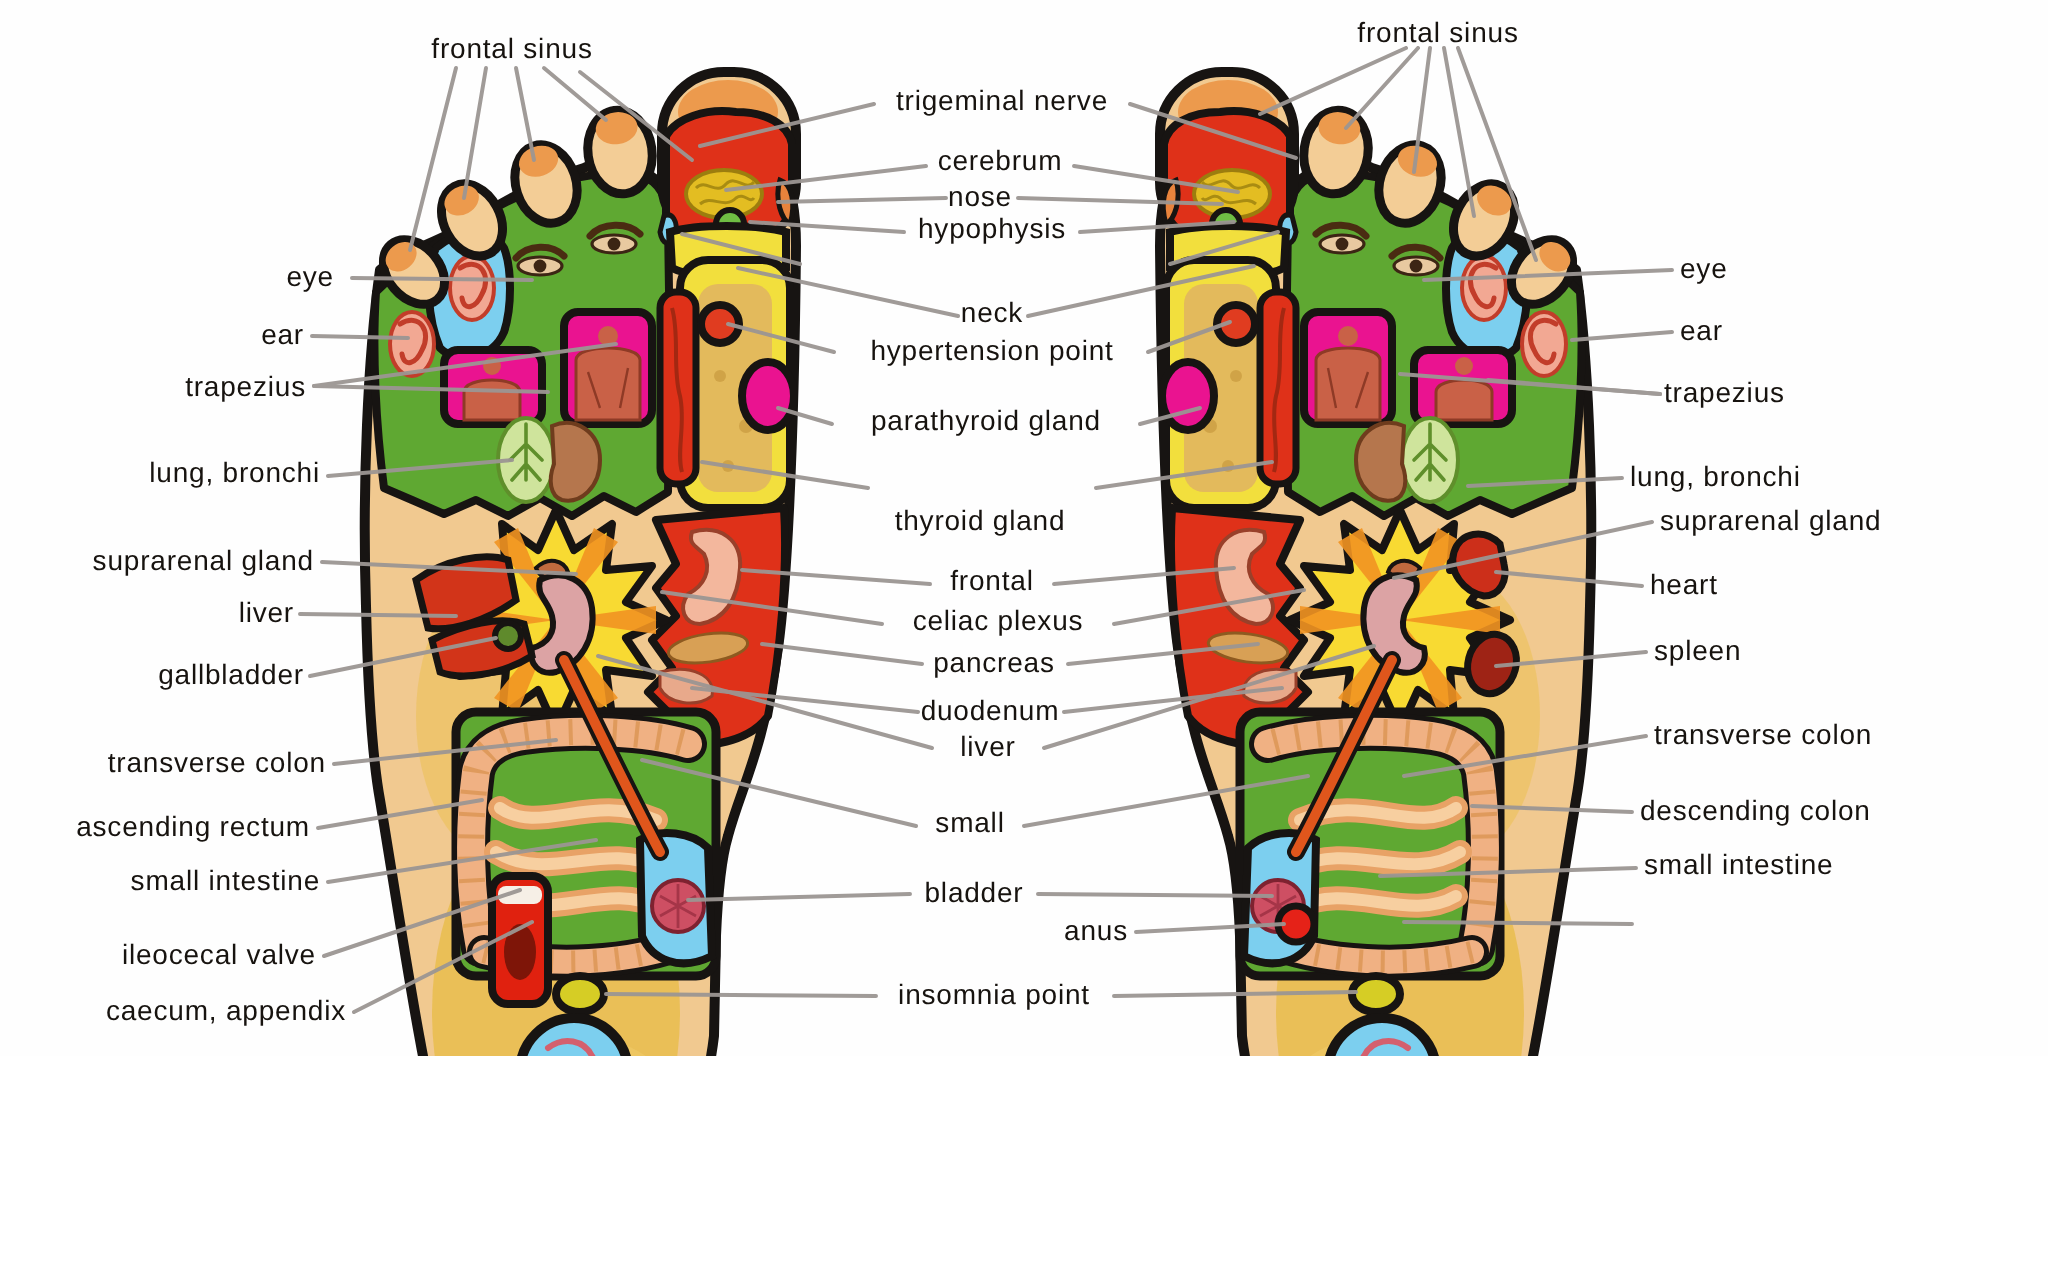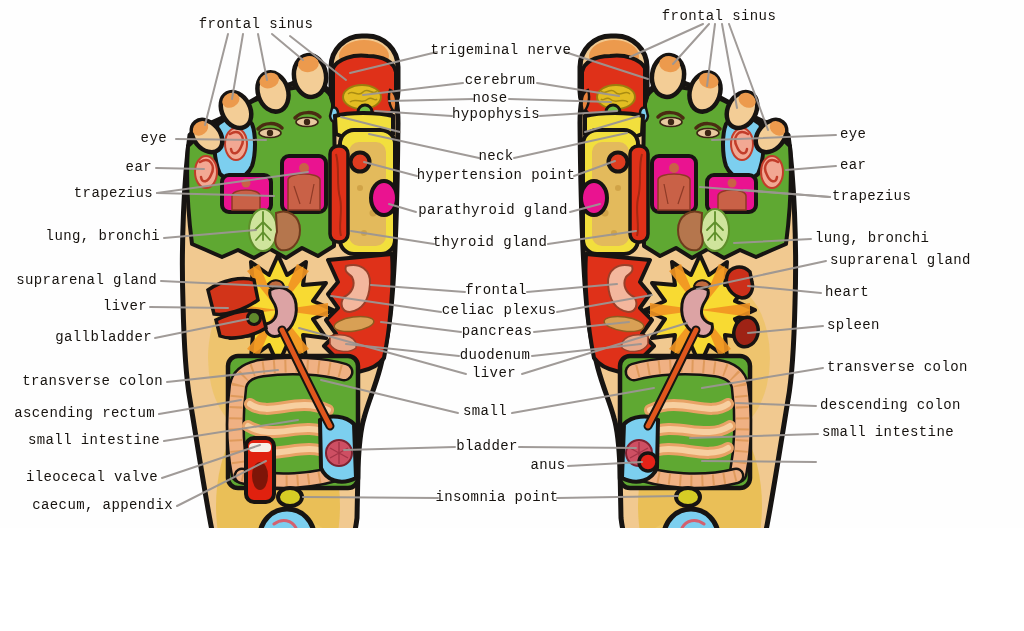--- a/index.html
+++ b/index.html
@@ -1,17 +1,17 @@
 <!DOCTYPE html>
 <html><head>
 <meta charset="utf-8">
 <style>
   html,body{margin:0;padding:0;background:#ffffff;}
   .stage{position:relative;width:1024px;height:528px;background:#fefefe;overflow:hidden;
-         font-family:Liberation Mono, monospace;}
+         font-family:Liberation Sans, sans-serif;}
   .stage svg{position:absolute;left:0;top:0;}
   .lbl{position:absolute;font-size:14px;line-height:17px;letter-spacing:.4px;color:#17130f;
        white-space:nowrap;}
   .lbl.c{transform:translateX(-50%);}
   .artifact{position:absolute;background:#c9c3bd;opacity:.55;}
 </style>
 </head>
 <body>
 
 <div class="stage">
@@ -303,21 +303,21 @@
 <div class="lbl" style="right:866px;top:469px">ileocecal valve</div>
 <div class="lbl" style="right:851px;top:497px">caecum, appendix</div>
 
 <div class="lbl c" style="left:501px;top:42px">trigeminal nerve</div>
 <div class="lbl c" style="left:500px;top:72px">cerebrum</div>
 <div class="lbl c" style="left:490px;top:90px">nose</div>
 <div class="lbl c" style="left:496px;top:106px">hypophysis</div>
 <div class="lbl c" style="left:496px;top:148px">neck</div>
 <div class="lbl c" style="left:496px;top:167px">hypertension point</div>
 <div class="lbl c" style="left:493px;top:202px">parathyroid gland</div>
-<div class="lbl c" style="left:490px;top:234px">thyroid gland</div>
+<div class="lbl c" style="left:490px;top:252px">thyroid gland</div>
 <div class="lbl c" style="left:496px;top:282px">frontal</div>
 <div class="lbl c" style="left:499px;top:302px">celiac plexus</div>
 <div class="lbl c" style="left:497px;top:323px">pancreas</div>
 <div class="lbl c" style="left:495px;top:347px">duodenum</div>
 <div class="lbl c" style="left:494px;top:365px">liver</div>
 <div class="lbl c" style="left:485px;top:403px">small</div>
 <div class="lbl c" style="left:487px;top:438px">bladder</div>
 <div class="lbl c" style="left:548px;top:457px">anus</div>
 <div class="lbl c" style="left:497px;top:489px">insomnia point</div>
 <div class="lbl c" style="left:495px;top:557px">sciatic nerve</div>

